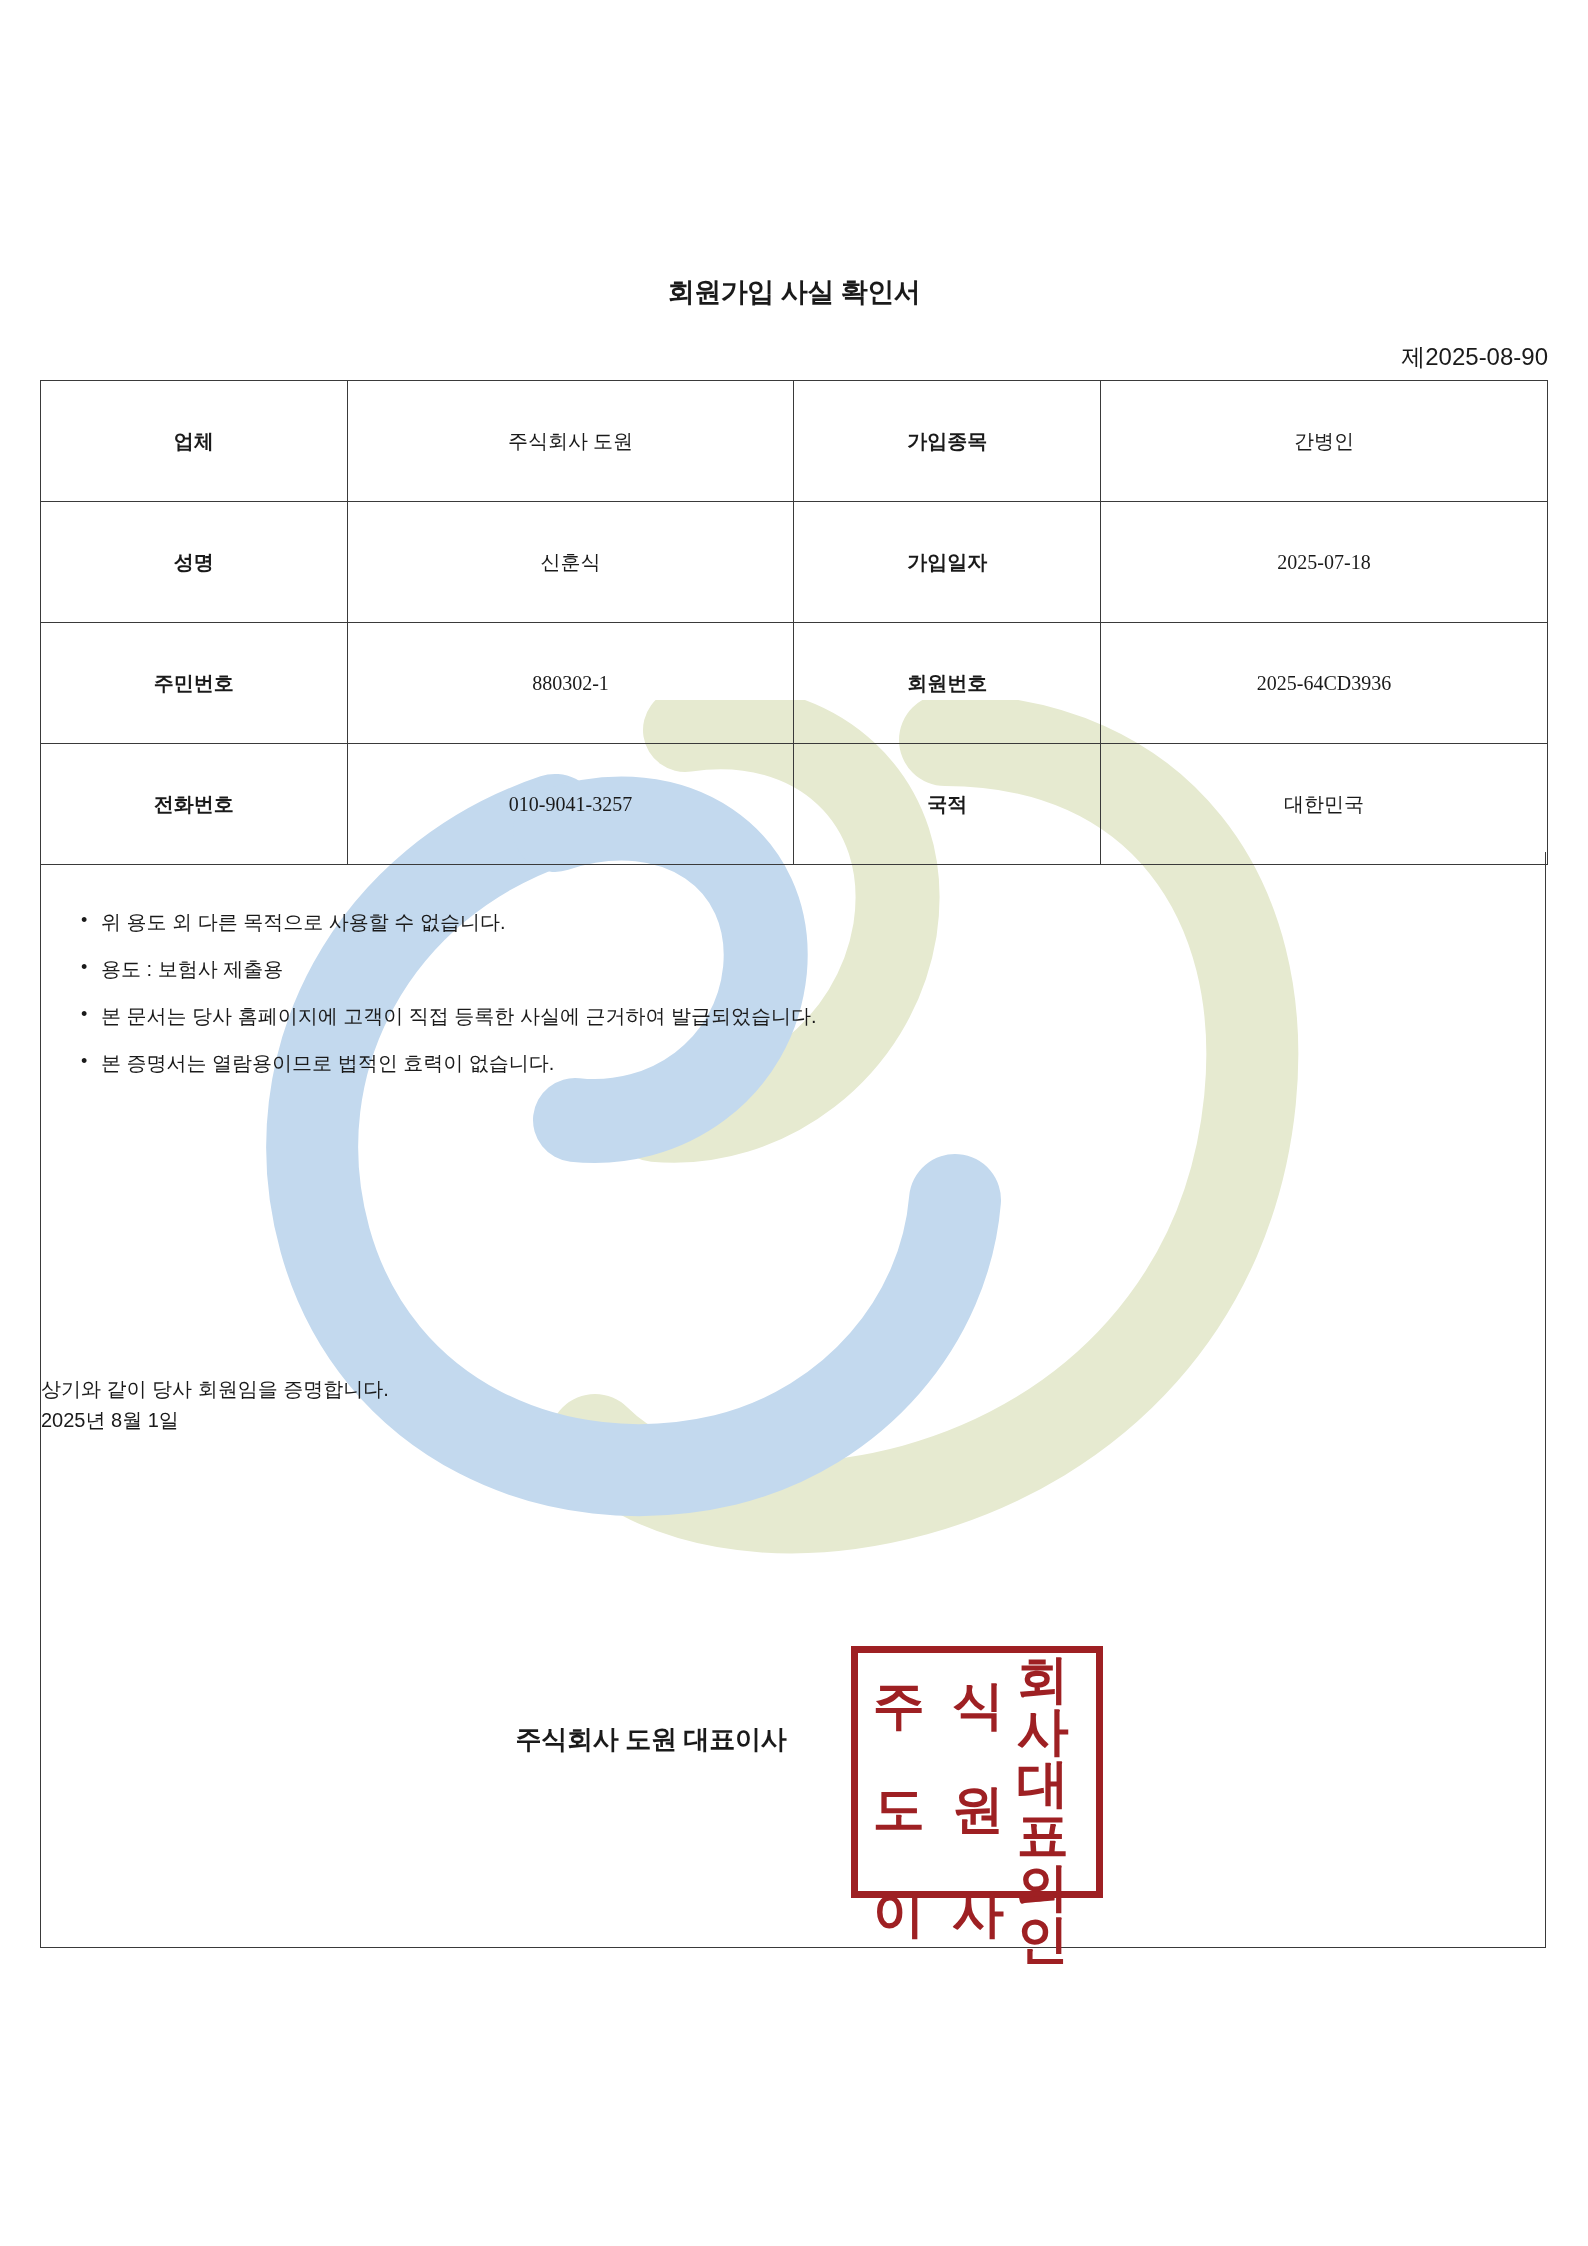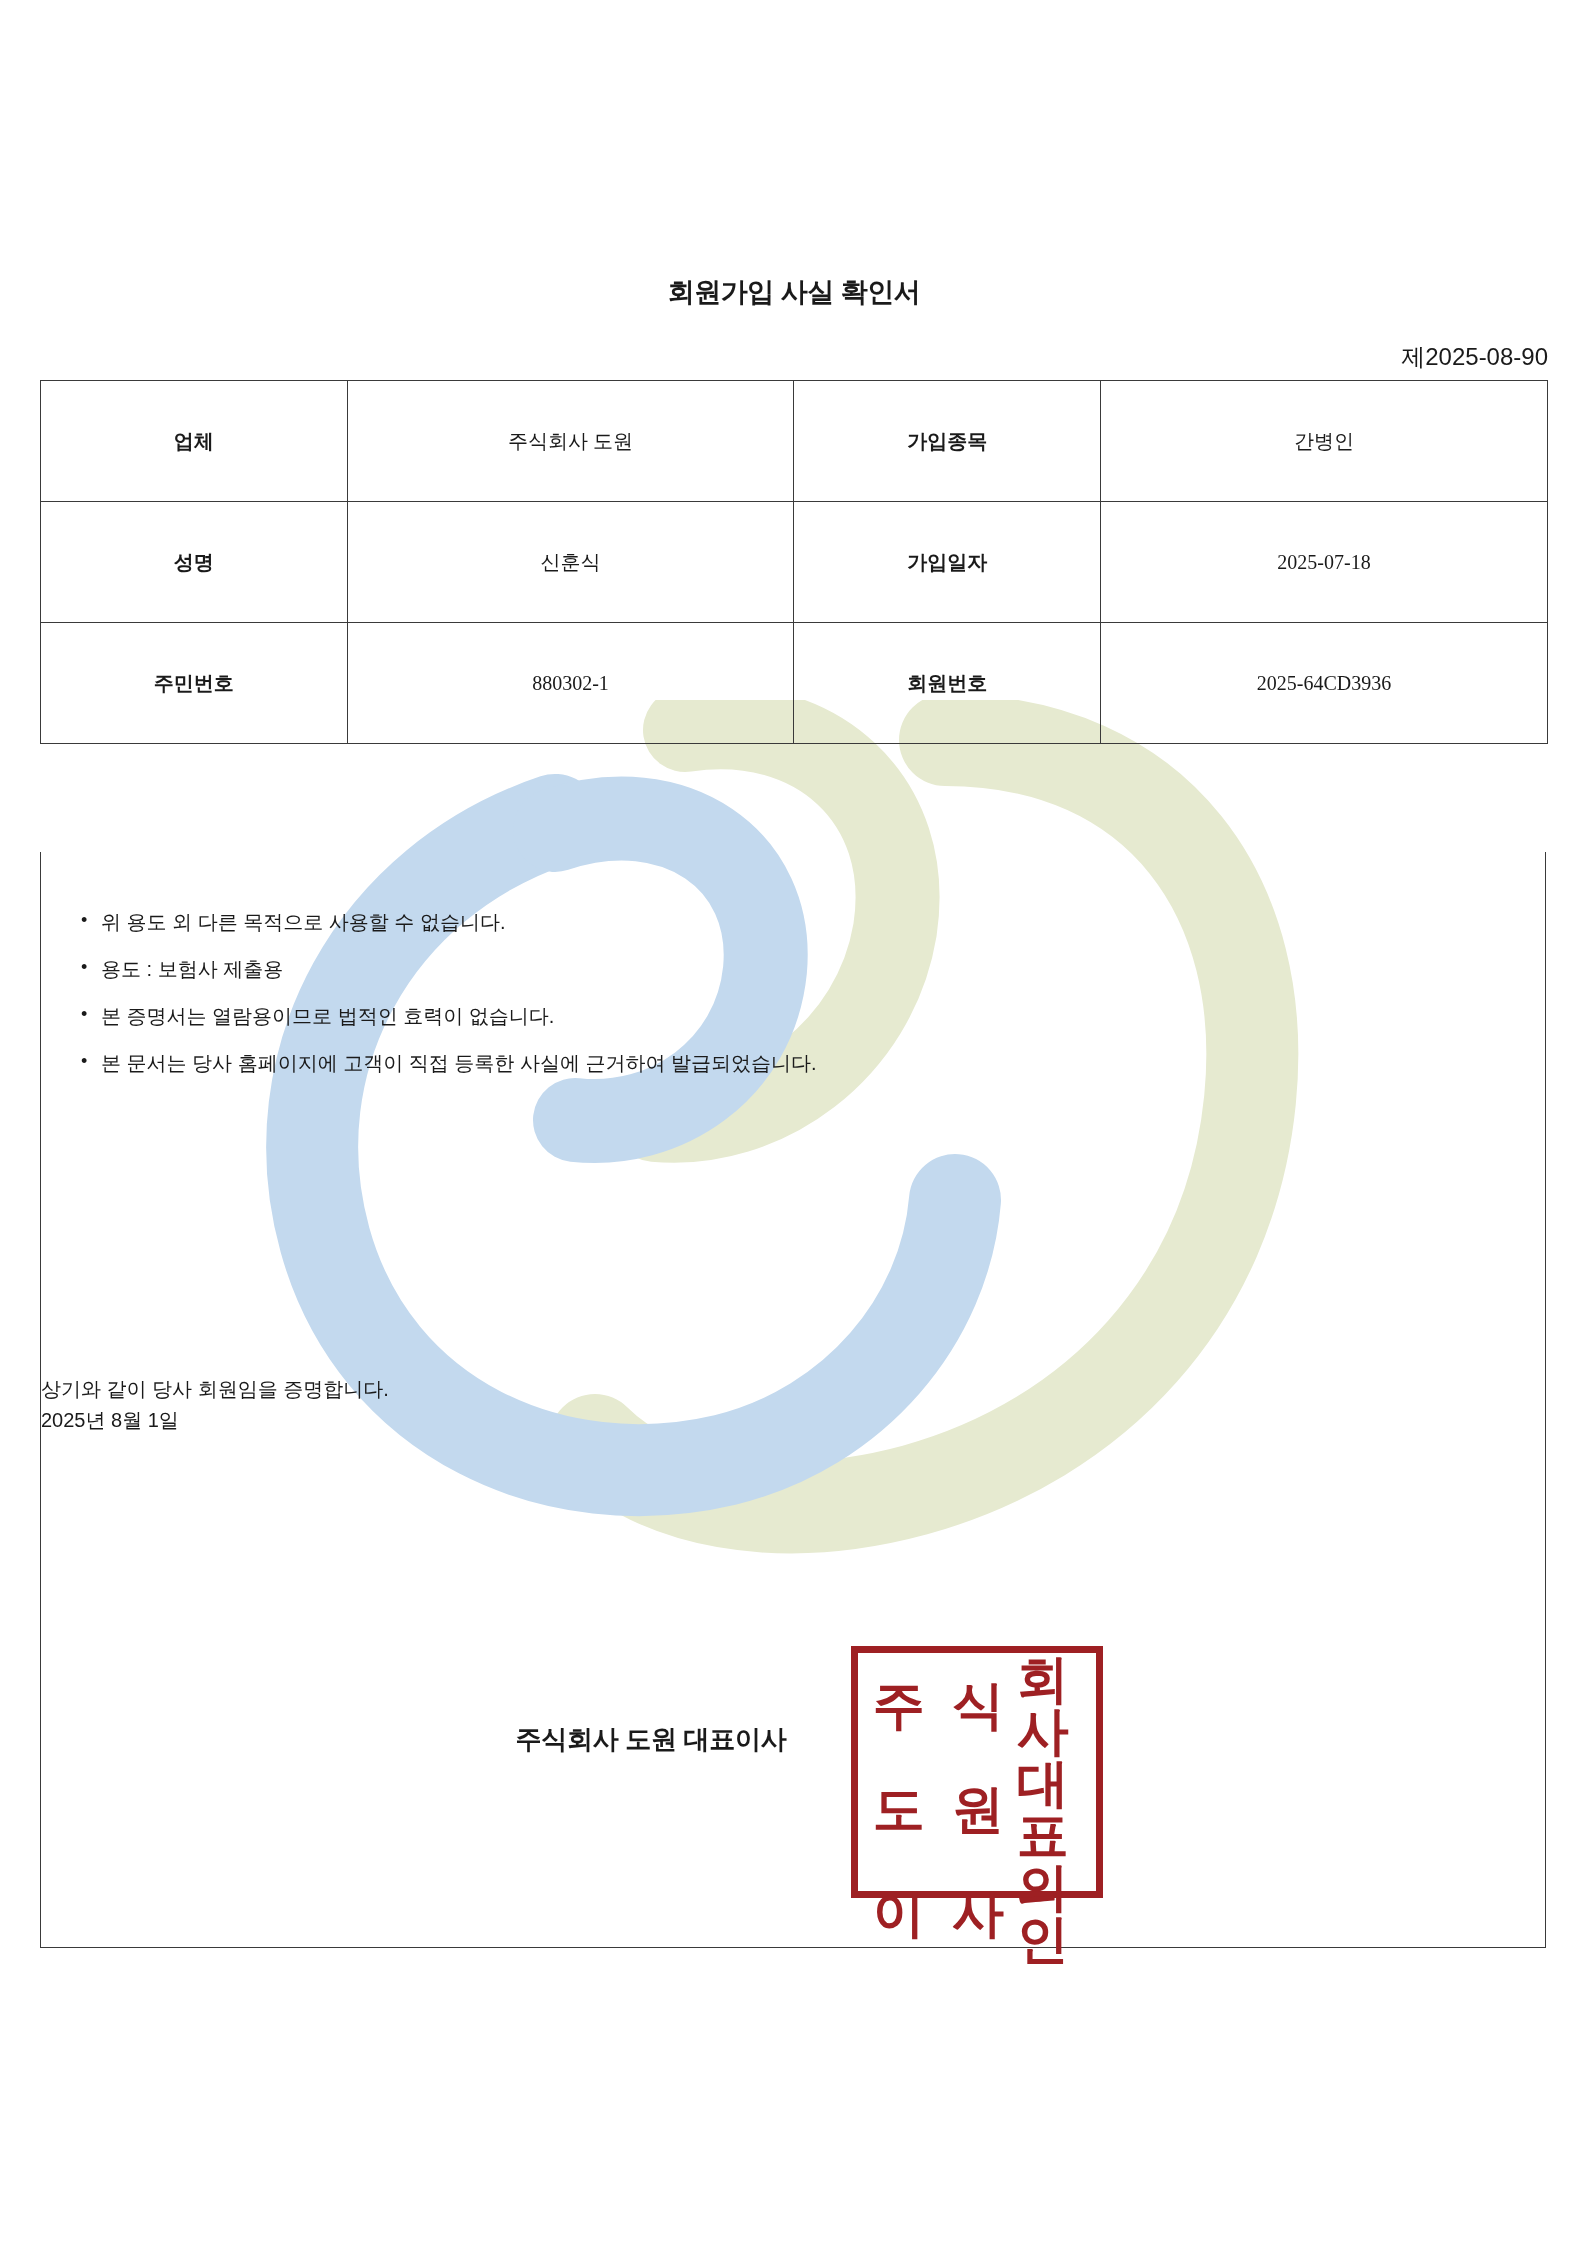--- a/index.html
+++ b/index.html
@@ -201,29 +201,35 @@
         <td class="value">신훈식</td>
         <td class="label">가입일자</td>
         <td class="value">2025-07-18</td>
       </tr>
       <tr>
         <td class="label">주민번호</td>
         <td class="value">880302-1</td>
         <td class="label">회원번호</td>
         <td class="value">2025-64CD3936</td>
       </tr>
+      <tr>
+        <td class="label">전화번호</td>
+        <td class="value">010-9041-3257</td>
+        <td class="label">국적</td>
+        <td class="value">대한민국</td>
+      </tr>
     </tbody>
   </table>
 
   <div class="notes-box">
     <ul class="notes-list">
       <li>위 용도 외 다른 목적으로 사용할 수 없습니다.</li>
       <li>용도 : 보험사 제출용</li>
+      <li>본 문서는 당사 홈페이지에 고객이 직접 등록한 사실에 근거하여 발급되었습니다.</li>
       <li>본 증명서는 열람용이므로 법적인 효력이 없습니다.</li>
-      <li>본 문서는 당사 홈페이지에 고객이 직접 등록한 사실에 근거하여 발급되었습니다.</li>
     </ul>
 
     <div class="closing">
       <div>상기와 같이 당사 회원임을 증명합니다.</div>
       <div>2025년 8월 1일</div>
     </div>
 
     <div class="signature">
       <span class="sig-text">주식회사 도원    대표이사</span>
     </div>

